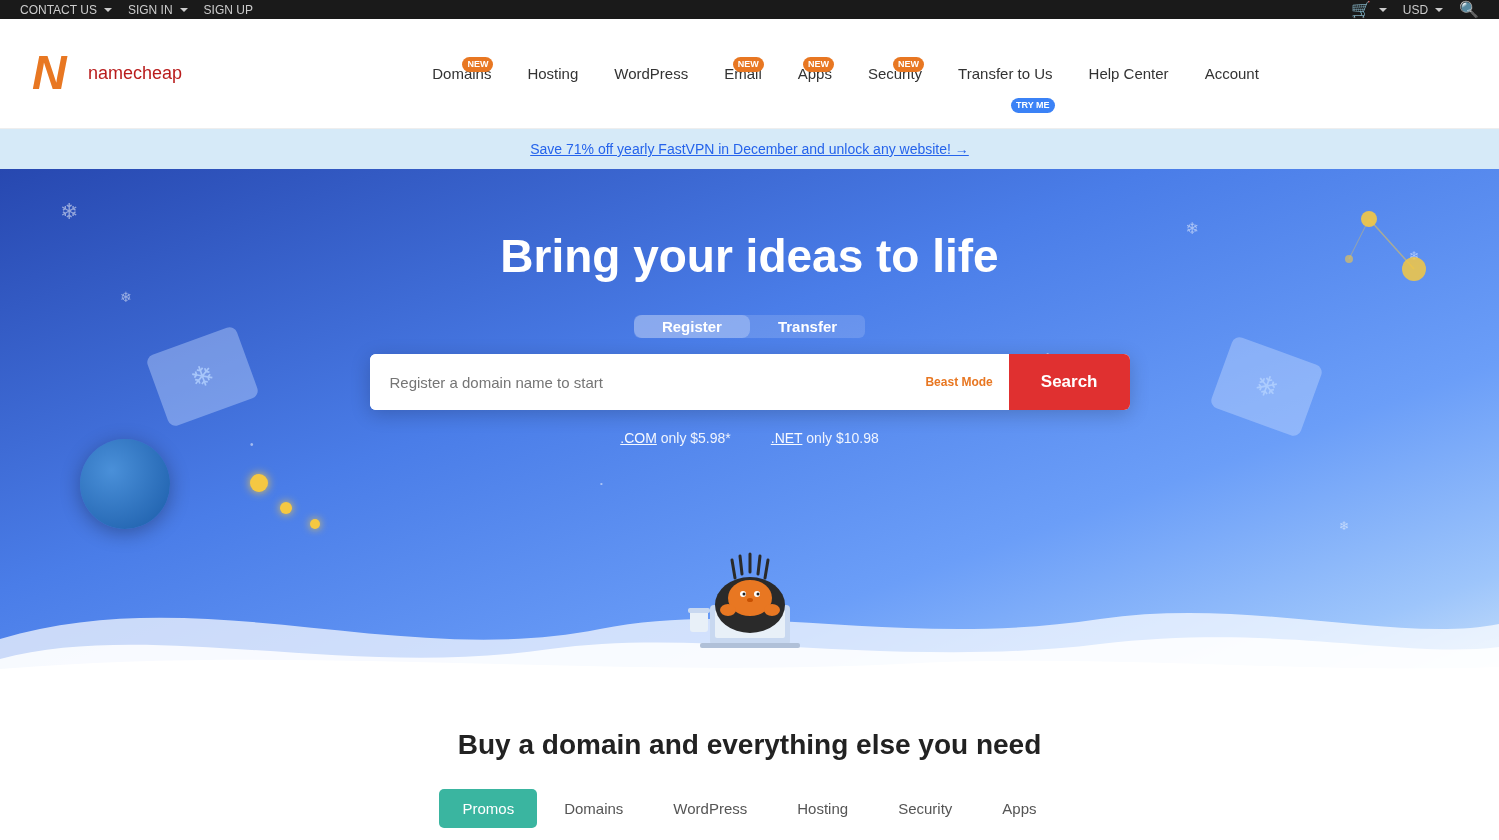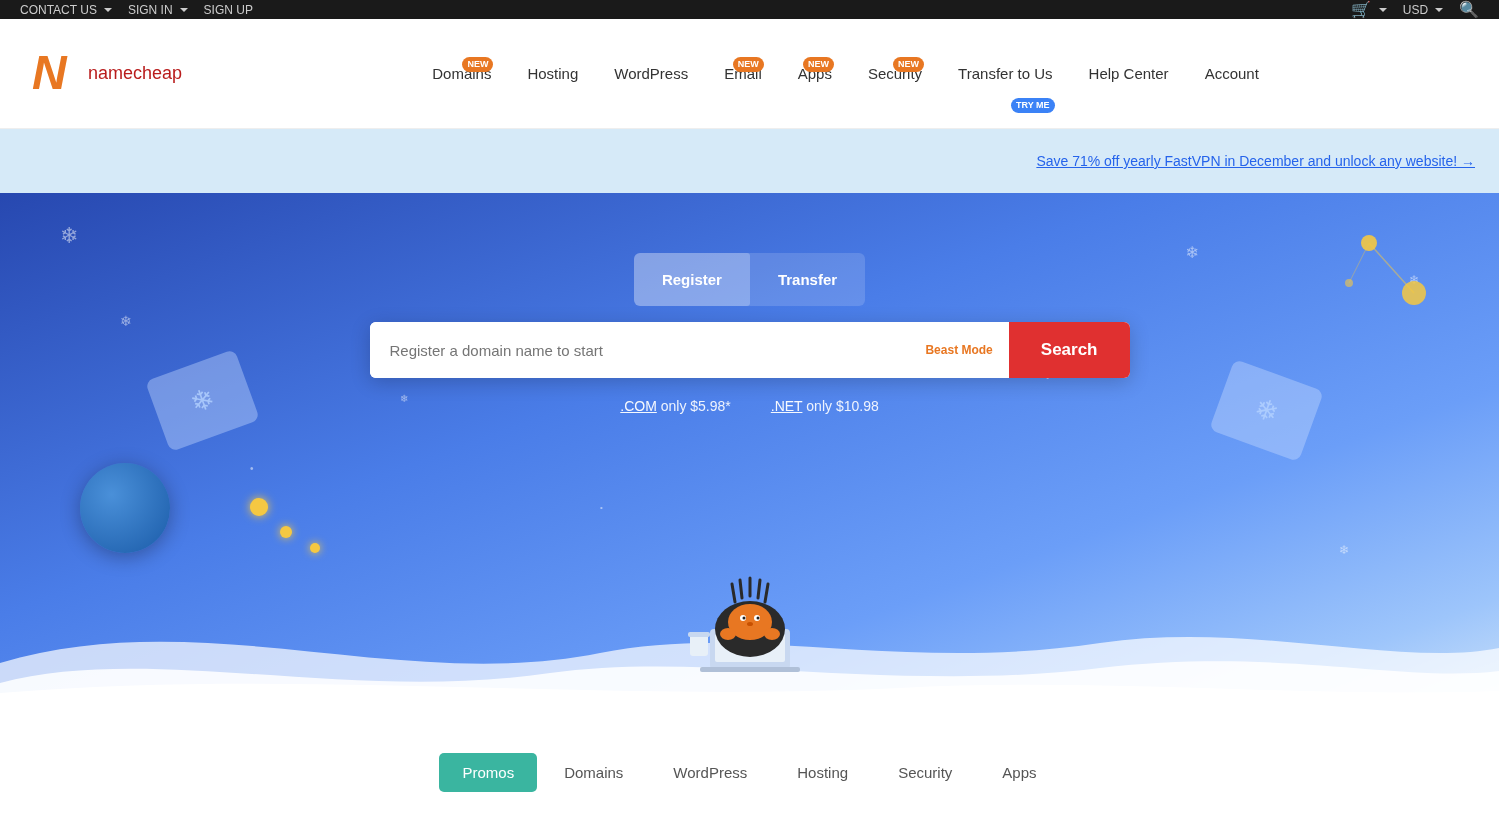--- a/index.html
+++ b/index.html
@@ -66,22 +66,22 @@
       border-radius: 8px;
       line-height: 1.2;
       text-transform: uppercase;
     }
     .badge-new { background: #e87722; color: #fff; }
     .badge-tryme { background: #3b82f6; color: #fff; margin-top: 41px; }
 
     
     .promo-banner {
       background: #d6eaf8;
-      text-align: right;
-      padding: 24px;
+      text-align: center;
+      padding: 12px;
       font-size: 14px;
       color: #2563eb;
     }
     .promo-banner a { color: #2563eb; text-decoration: underline; }
 
     
     .hero {
       background: linear-gradient(160deg, #2748b0 0%, #4a7de8 40%, #6b9ef8 70%, #9dc5fb 90%, #c8dff9 100%);
       min-height: 510px;
       position: relative;
@@ -124,26 +124,26 @@
     .domain-tabs {
       display: flex;
       background: rgba(255,255,255,0.15);
       border-radius: 6px;
       overflow: hidden;
       margin-bottom: 16px;
       position: relative;
       z-index: 2;
     }
     .domain-tab {
-      padding: 18px 28px;
+      padding: 3px 28px;
       font-size: 15px;
       font-weight: 600;
       color: #fff;
       cursor: pointer;
-      border-radius: 3px;
+      border-radius: 8px;
     }
     .domain-tab.active {
       background: rgba(255,255,255,0.25);
     }
 
     
     .search-box {
       display: flex;
       width: 760px;
       background: #fff;
@@ -339,20 +339,21 @@
   <div style="position:absolute;bottom:120px;left:80px;width:100px;height:120px;pointer-events:none;">
     <div style="width:90px;height:90px;border-radius:50%;background:radial-gradient(circle at 35% 35%, #4a90d9, #1a5ba8);box-shadow:0 4px 20px rgba(0,0,0,0.3);"></div>
   </div>
 
   <div style="position:absolute;bottom:150px;left:250px;pointer-events:none;">
     <div style="width:18px;height:18px;border-radius:50%;background:#f5c842;margin-bottom:10px;box-shadow:0 0 10px #f5c842;"></div>
     <div style="width:12px;height:12px;border-radius:50%;background:#f5c842;margin-left:30px;box-shadow:0 0 8px #f5c842;"></div>
     <div style="width:10px;height:10px;border-radius:50%;background:#f5c842;margin-left:60px;margin-top:5px;box-shadow:0 0 8px #f5c842;"></div>
   </div>
 
+  <h1 class="hero-title">Bring your ideas to life</h1>
 
   <div class="domain-tabs">
     <div class="domain-tab active">
       <span>Register</span>
     </div>
     <div class="domain-tab">
       <span>Transfer</span>
     </div>
   </div>
 
@@ -410,20 +411,21 @@
       <ellipse cx="68" cy="60" rx="8" ry="6" fill="#e87722"></ellipse>
       <ellipse cx="112" cy="60" rx="8" ry="6" fill="#e87722"></ellipse>
 
       <rect x="30" y="60" width="18" height="22" rx="3" fill="#e8f0f8"></rect>
       <rect x="28" y="58" width="22" height="5" rx="2" fill="#c8d8f0"></rect>
     </svg>
   </div>
 </div>
 
 <div class="bottom-section">
+  <h2 class="bottom-title">Buy a domain and everything else you need</h2>
   <div class="category-tabs">
     <div class="category-tab active">
       <span>Promos</span>
     </div>
     <div class="category-tab">
       <span>Domains</span>
     </div>
     <div class="category-tab">
       <span>WordPress</span>
     </div>

